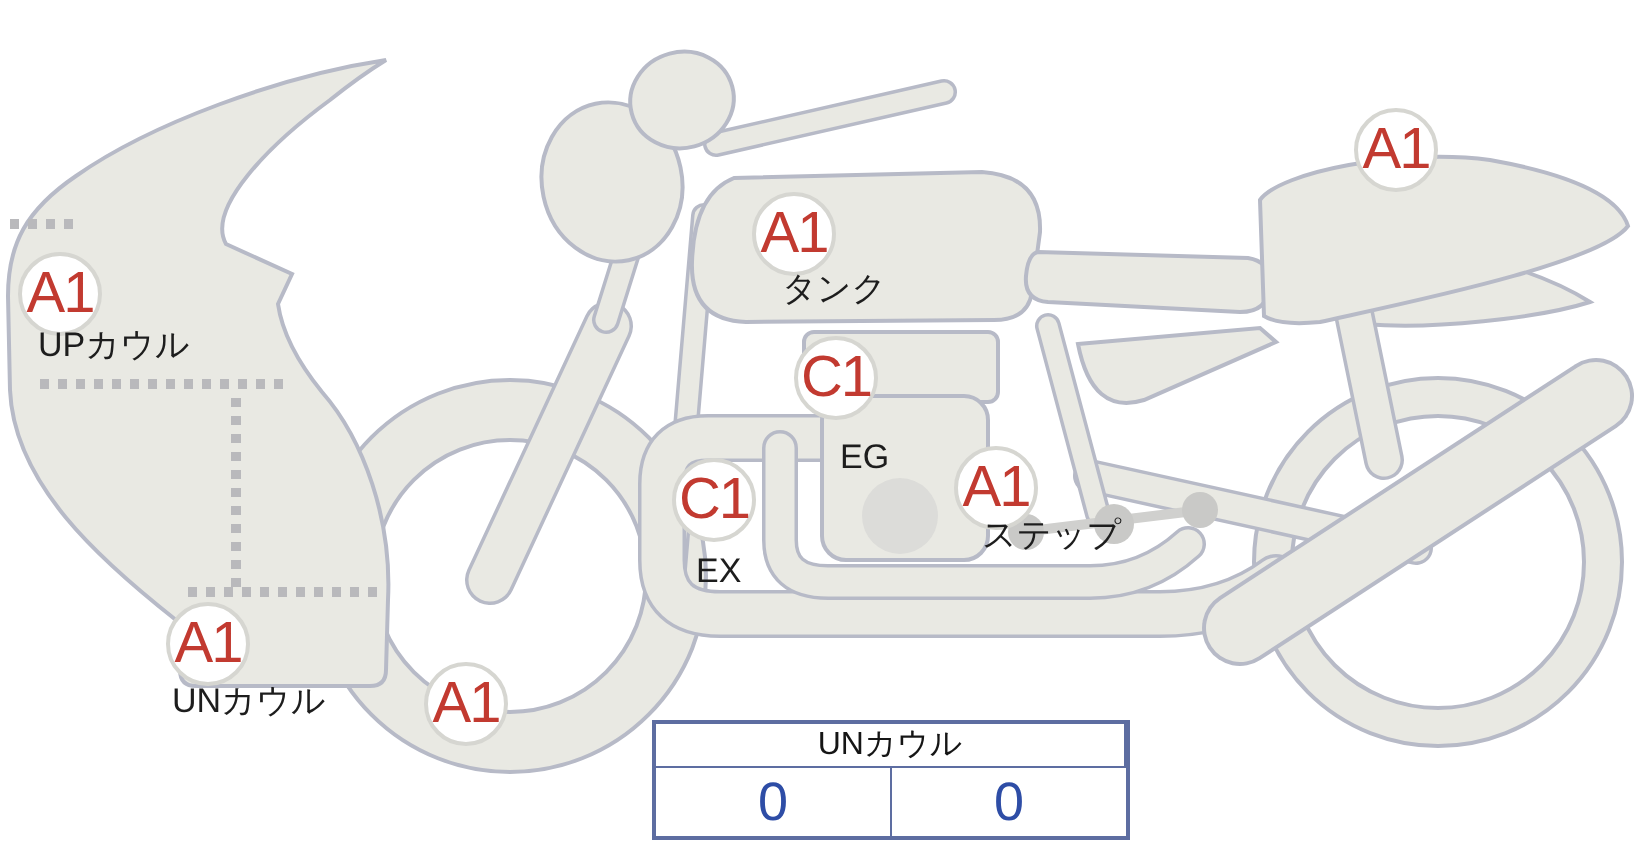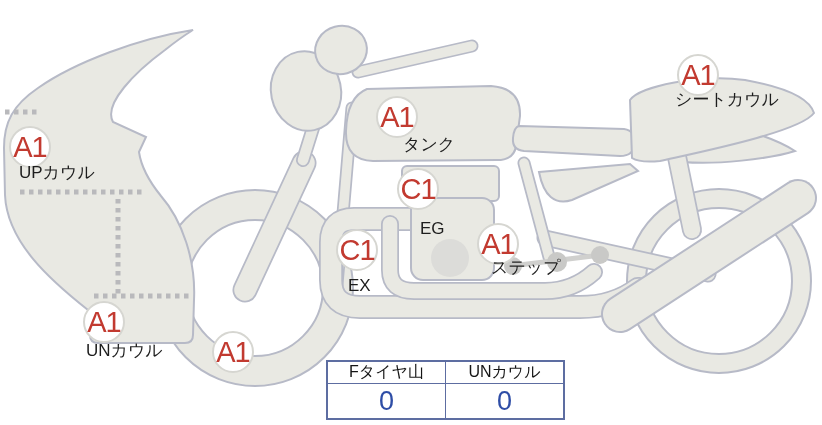--- a/index.html
+++ b/index.html
@@ -47,21 +47,21 @@
   .b-seatcowl{left:677px;top:54px}
 
   
   .plabel{
     position:absolute;font-size:17px;line-height:1.1;color:var(--label-text);
     white-space:nowrap;z-index:3;
   }
   .l-upcowl{left:19px;top:164px}
   .l-uncowl{left:86px;top:342px}
   .l-fwheel{left:217px;top:371px}
-  .l-tank{left:403px;top:136px}
+  .l-tank{left:391px;top:136px}
   .l-eg{left:420px;top:220px}
   .l-ex{left:348px;top:277px}
   .l-step{left:491px;top:259px}
   .l-seatcowl{left:675px;top:91px}
 
   
   .tire-table{
     position:absolute;left:326px;top:360px;width:239px;box-sizing:border-box;
     border:2px solid var(--table-border);background:#fff;z-index:3;
   }
@@ -166,25 +166,23 @@
   <div class="badge b-ex">C1</div>
   <div class="badge b-step">A1</div>
   <div class="badge b-seatcowl">A1</div>
 
   <div class="plabel l-uncowl">UNカウル</div>
   <div class="plabel l-upcowl">UPカウル</div>
   <div class="plabel l-tank">タンク</div>
   <div class="plabel l-eg">EG</div>
   <div class="plabel l-ex">EX</div>
   <div class="plabel l-step">ステップ</div>
-  <div class="plabel l-seatcowl">シートカウル</div>
 
   <div class="tire-table">
     <div class="tt-row tt-head">
-      <div class="tt-cell">Fタイヤ山</div>
       <div class="tt-cell">UNカウル</div>
     </div>
     <div class="tt-row tt-values">
       <div class="tt-cell">0</div>
       <div class="tt-cell">0</div>
     </div>
   </div>
 
 </div>
 

